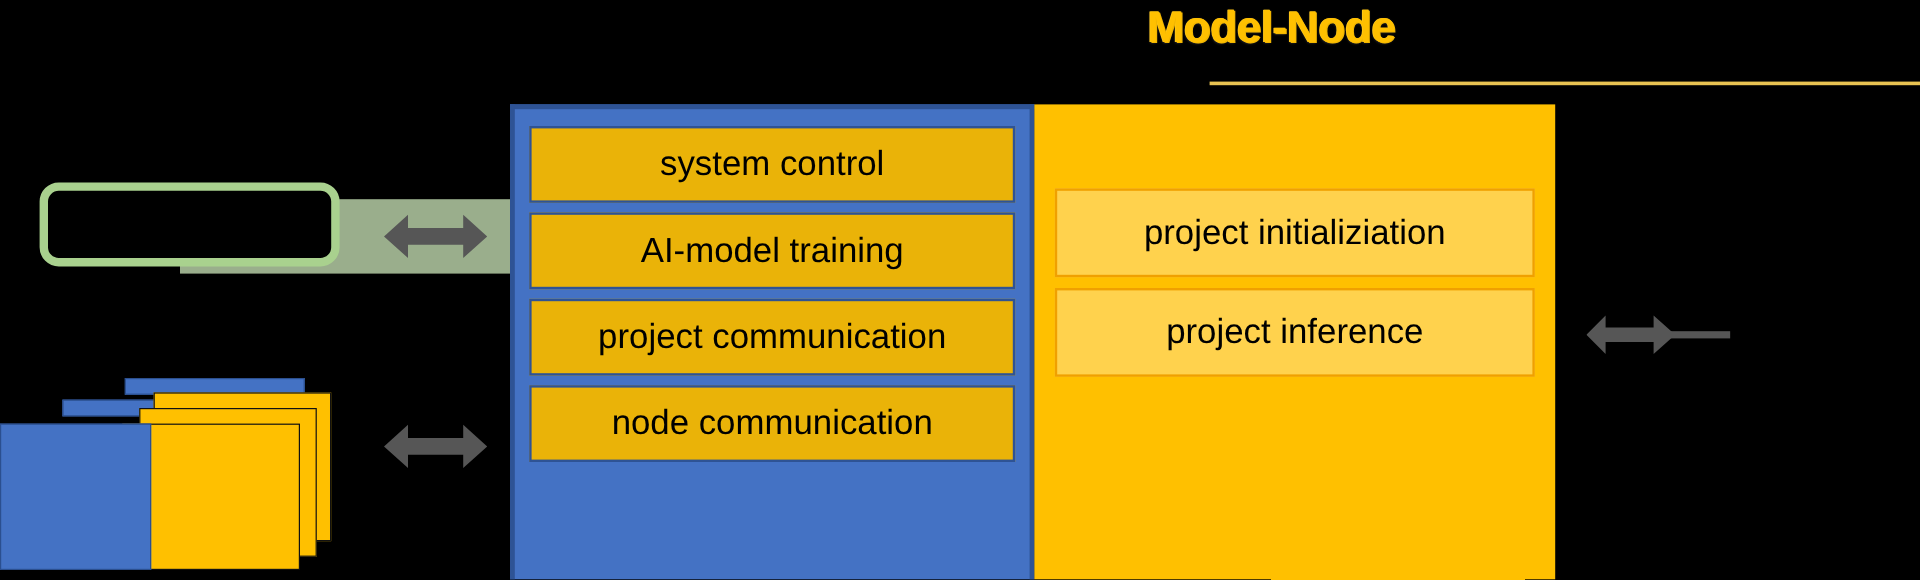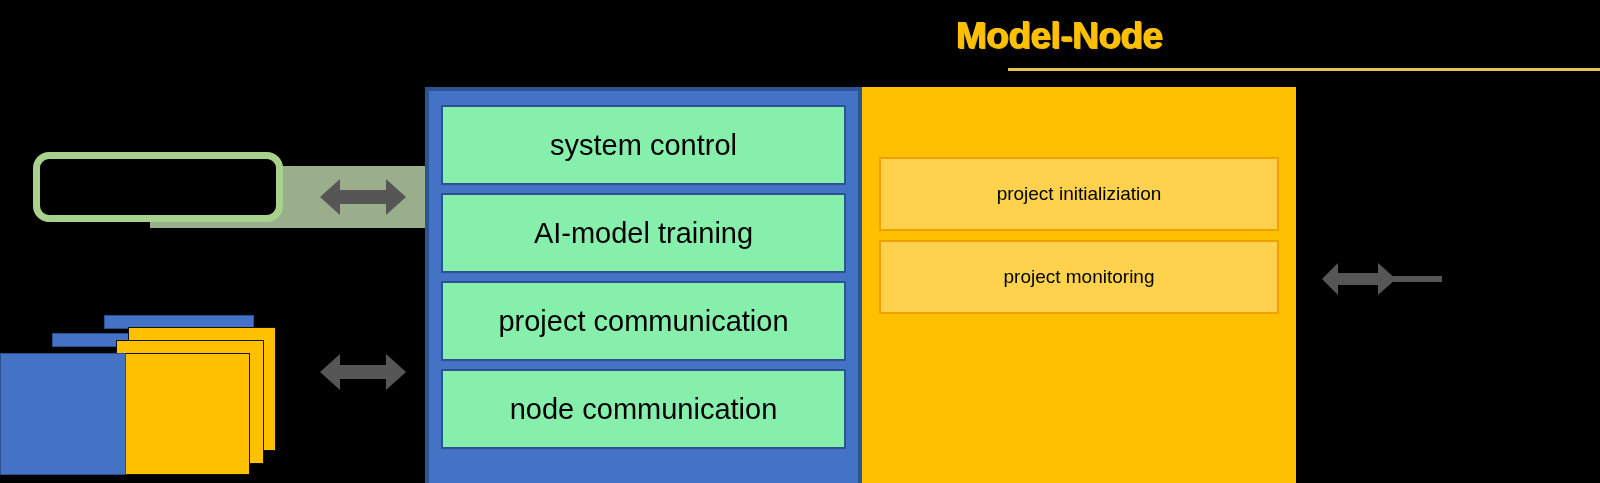--- a/index.html
+++ b/index.html
@@ -30,21 +30,21 @@
     filter: blur(0.6px);
   }
   #title-sensing {
     left: 506px;
     top: 12px;
     color: #4472c4;
     text-shadow: 1px 1px 0 #3c66b4, -0.5px 0 0 #4a78cc, 0 1px 2px rgba(90,90,90,0.55);
   }
   #title-model {
     left: 956px;
-    top: 15px;
+    top: 2px;
     color: #ffc000;
     text-shadow: 1px 1px 0 #f2b600, -0.5px 0 0 #ffc81f, 0 1px 2px rgba(120,120,120,0.5);
   }
 
   
   #gold-rule {
     position: absolute;
     left: 1008px;
     top: 68px;
     width: 592px;
@@ -61,22 +61,22 @@
     height: 396px;
     background: #4472c4;
     border: 4px solid #2e5395;
     border-bottom: none;
     padding: 14px 12px 0 12px;
     display: flex;
     flex-direction: column;
     gap: 8px;
   }
   .blue-item {
-    height: 80px;
-    background: #86efac;
+    height: 64px;
+    background: #eab308;
     border: 2px solid #2e5395;
     display: flex;
     align-items: center;
     justify-content: center;
     color: #000000;
     font-size: 29px;
     white-space: nowrap;
     filter: blur(0.35px);
   }
 
@@ -95,21 +95,21 @@
   }
   .yellow-item {
     height: 74px;
     background: #ffd githubfff;
     background: #ffd24d;
     border: 2px solid #f0a000;
     display: flex;
     align-items: center;
     justify-content: center;
     color: #000000;
-    font-size: 19px;
+    font-size: 29px;
     white-space: nowrap;
     filter: blur(0.35px);
   }
 
   
   #green-connector {
     position: absolute;
     left: 150px;
     top: 166px;
     width: 278px;
@@ -220,21 +220,21 @@
     <div class="blue-item">
       <span>node communication</span>
     </div>
   </div>
 
   <div id="model-panel">
     <div class="yellow-item">
       <span>project initializiation</span>
     </div>
     <div class="yellow-item">
-      <span>project monitoring</span>
+      <span>project inference</span>
     </div>
   </div>
 
   <div class="arrow-double" id="arrow-right-link">
     <svg viewBox="0 0 120 42" xmlns="http://www.w3.org/2000/svg">
       <path d="M0 21 L16 5 L16 15 L56 15 L56 5 L74 21 L56 37 L56 27 L16 27 L16 37 Z" fill="#565656"></path>
       <rect x="70" y="18" width="50" height="6" fill="#565656"></rect>
     </svg>
   </div>
 

